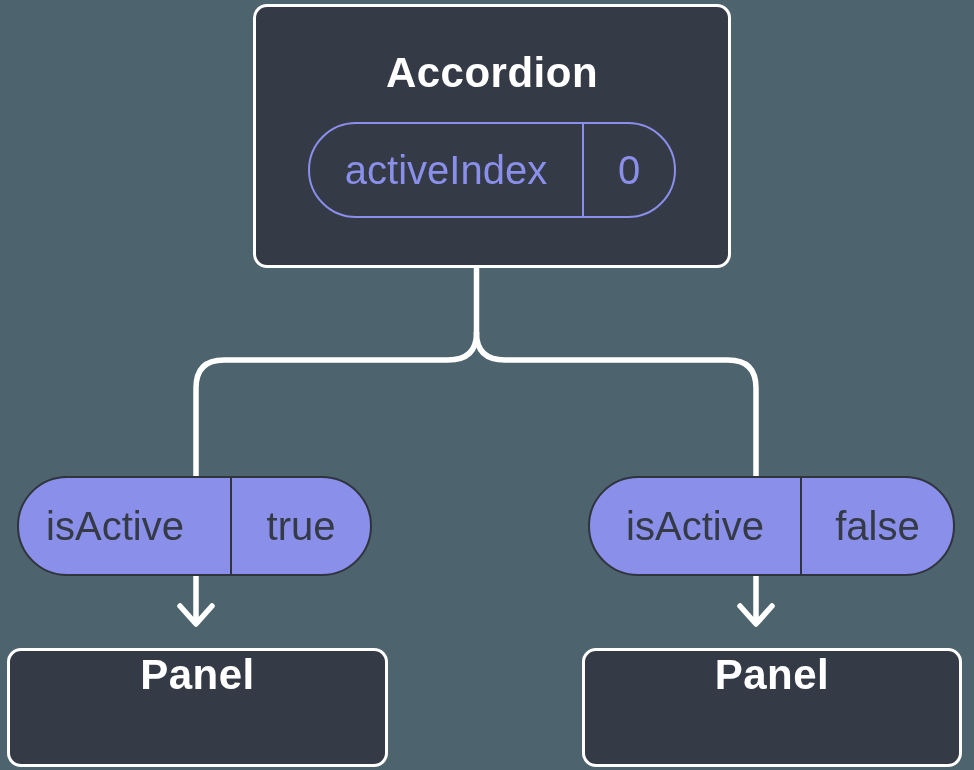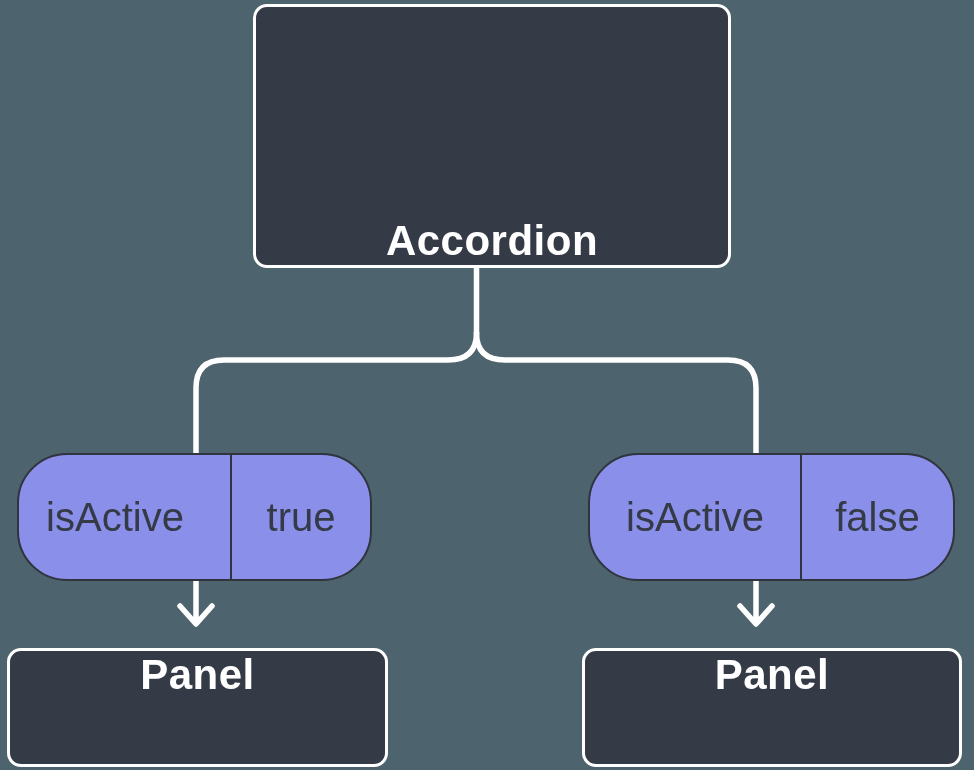--- a/index.html
+++ b/index.html
@@ -40,21 +40,21 @@
     position:absolute;
     background:var(--node-fill);
     border:3px solid var(--node-border);
     border-radius:14px;
     z-index:2;
     display:flex;
     flex-direction:column;
     align-items:center;
   }
   .root-node{
-    left:253px;top:4px;width:478px;height:264px;justify-content:flex-end;
+    left:253px;top:4px;width:478px;height:264px;
   }
   .node-title{
     color:#ffffff;
     font-size:42px;
     font-weight:600;
     letter-spacing:0.5px;
     line-height:1.15;
   }
   .root-node .node-title{margin-top:42px;}
   
@@ -71,22 +71,22 @@
     display:flex;align-items:center;justify-content:center;
     color:var(--accent);
     font-size:40px;
     font-weight:400;
   }
   .state-pill .seg.name{flex:1;}
   .state-pill .seg.value{width:92px;border-left:2px solid var(--accent);}
   
   .prop-pill{
     position:absolute;
-    top:453px;
-    height:128px;
+    top:476px;
+    height:100px;
     background:var(--accent);
     border:2.5px solid var(--pill-border);
     border-radius:50px;
     display:flex;
     align-items:stretch;
     overflow:hidden;
     z-index:2;
   }
   .prop-pill .seg{
     display:flex;align-items:center;justify-content:center;
@@ -114,20 +114,24 @@
   <svg class="connector-svg" viewBox="0 0 974 770" xmlns="http://www.w3.org/2000/svg">
     <path class="connector-path" d="M 476.5 262 L 476.5 333"></path>
     <path class="connector-path" d="M 476.5 333 Q 476.5 360 448 360 L 224 360 Q 196 360 196 388 L 196 478"></path>
     <path class="connector-path" d="M 476.5 333 Q 476.5 360 505 360 L 728 360 Q 756 360 756 388 L 756 478"></path>
     <path class="connector-path" d="M 196 558 L 196 621 M 180 606 L 196 624 L 212 606"></path>
     <path class="connector-path" d="M 756 558 L 756 621 M 740 606 L 756 624 L 772 606"></path>
   </svg>
 
   <div class="node root-node">
     <div class="node-title">Accordion</div>
+    <div class="state-pill">
+      <div class="seg name">activeIndex</div>
+      <div class="seg value">0</div>
+    </div>
   </div>
 
   <div class="prop-pill prop-pill-left">
     <div class="seg name">isActive</div>
     <div class="seg value">true</div>
   </div>
 
   <div class="prop-pill prop-pill-right">
     <div class="seg name">isActive</div>
     <div class="seg value">false</div>

